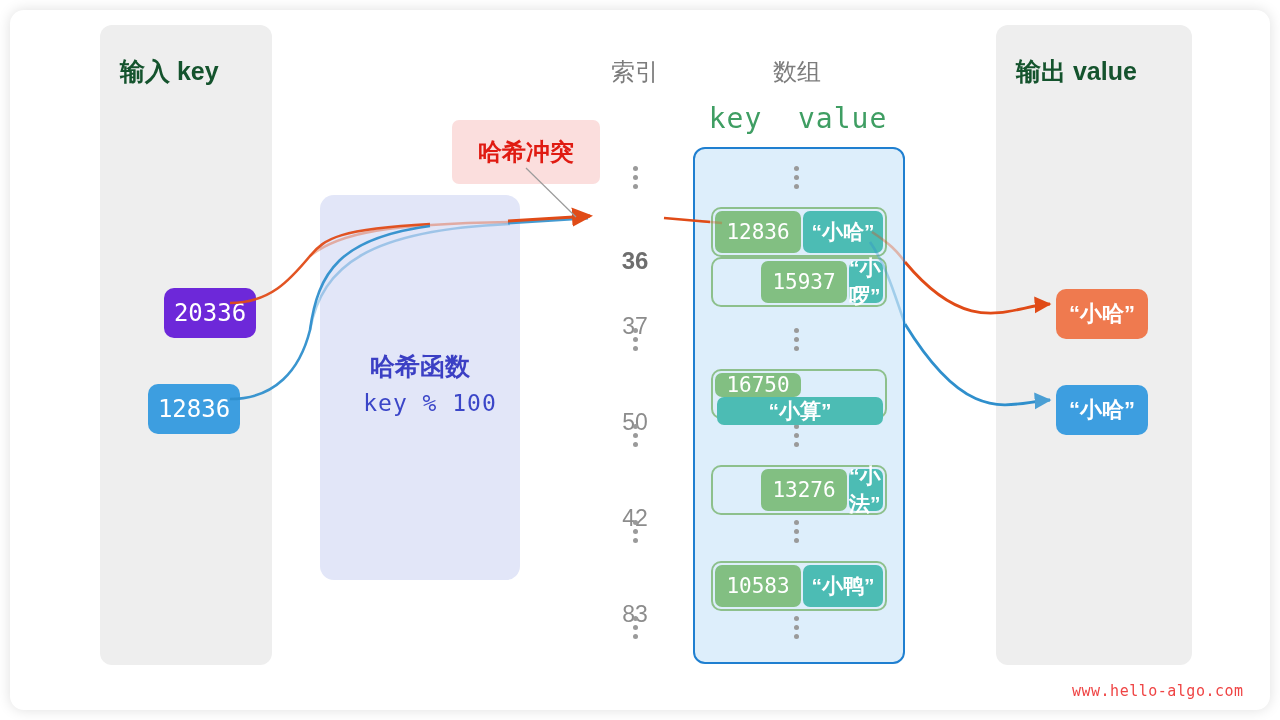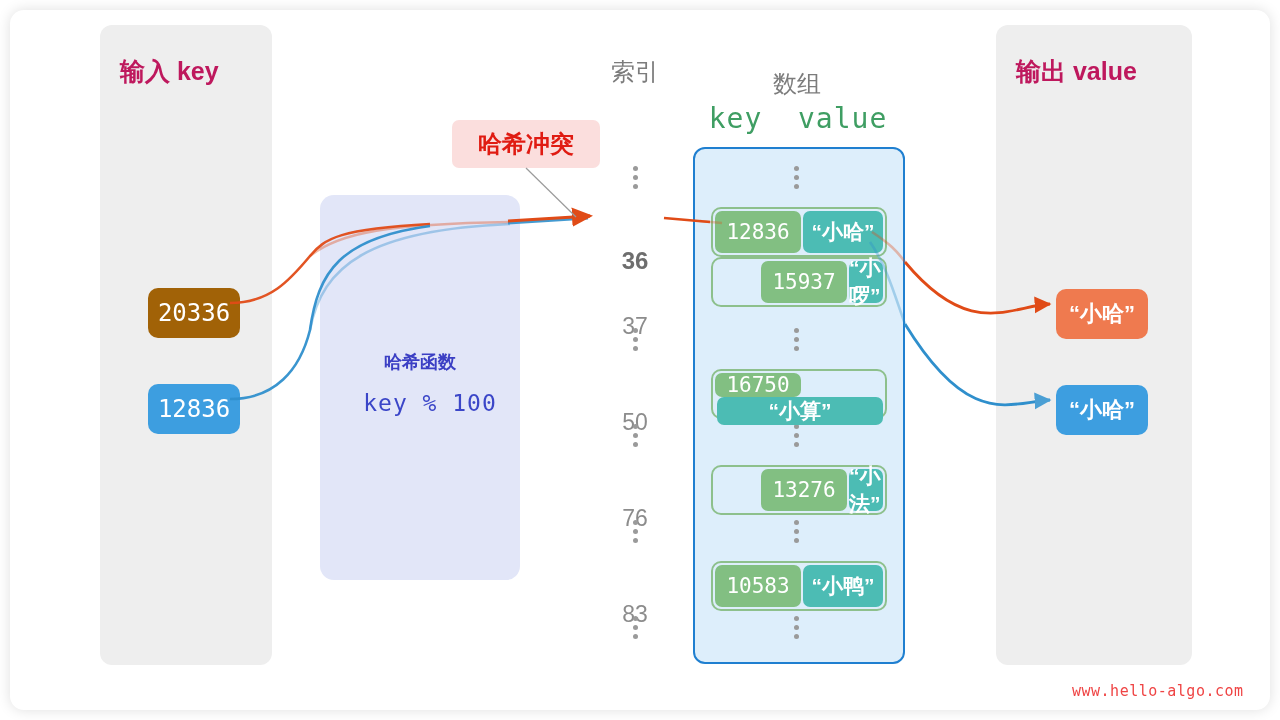--- a/index.html
+++ b/index.html
@@ -25,37 +25,37 @@
   .panel {
     position: absolute;
     background: #eeeeee;
     border-radius: 12px;
   }
   #input-panel  { left: 90px;  top: 15px; width: 172px; height: 640px; }
   #output-panel { left: 986px; top: 15px; width: 196px; height: 640px; }
 
   .panel-title {
     position: absolute;
-    color: #be185d;
+    color: #14532d;
     font-size: 25px;
     font-weight: bold;
     white-space: pre;
   }
   #input-title  { left: 110px; top: 45px; }
   #output-title { left: 1006px; top: 45px; text-align: center; }
 
   .col-title {
     position: absolute;
     color: #7c7c7c;
     font-size: 24px;
     font-weight: normal;
     white-space: pre;
   }
   #index-title { left: 588px; top: 46px; width: 74px; text-align: center; }
-  #array-title { left: 740px; top: 46px; width: 94px; text-align: center; margin-top: 12px; }
+  #array-title { left: 740px; top: 46px; width: 94px; text-align: center; }
 
   #kv-header {
     position: absolute;
     left: 690px; top: 92px;
     width: 196px;
     text-align: center;
     color: #3f9e63;
     font-family: "DejaVu Sans Mono", monospace;
     font-size: 28px;
     letter-spacing: 1px;
@@ -69,40 +69,40 @@
     width: 200px; height: 385px;
     background: #e2e6f8;
     border-radius: 14px;
   }
   #hash-name {
     position: absolute;
     left: 310px; top: 340px;
     width: 200px;
     text-align: center;
     color: #3b3fc4;
-    font-size: 18px;
+    font-size: 25px;
     font-weight: bold;
   }
   #hash-expr {
     position: absolute;
     left: 310px; top: 380px;
     width: 220px;
     text-align: center;
     color: #3b46c8;
     font-family: "DejaVu Sans Mono", monospace;
     font-size: 23px;
     letter-spacing: 1px;
     white-space: pre;
   }
 
   
   #collision-tag {
     position: absolute;
     left: 442px; top: 110px;
-    width: 148px; height: 48px;
+    width: 148px; height: 64px;
     background: #fbdedd;
     border-radius: 7px;
     color: #e01b12;
     font-size: 24px;
     font-weight: bold;
     display: flex;
     align-items: center;
     justify-content: center;
   }
 
@@ -180,21 +180,21 @@
 
   
   .pill {
     position: absolute;
     border-radius: 10px;
     color: #ffffff;
     font-family: "DejaVu Sans Mono", monospace;
     font-size: 24px;
     display: flex; align-items: center; justify-content: center;
   }
-  #key-0 { left: 138px; top: 278px; width: 92px; height: 50px; background: #a16207; }
+  #key-0 { left: 154px; top: 278px; width: 92px; height: 50px; background: #6d28d9; }
   #key-1 { left: 138px; top: 374px; width: 92px; height: 50px; background: #3d9ee0; }
 
   
   .outpill {
     position: absolute;
     border-radius: 10px;
     color: #ffffff;
     font-size: 22px;
     font-weight: bold;
     display: flex; align-items: center; justify-content: center;
@@ -237,21 +237,21 @@
   <div id="hash-name">哈希函数</div>
   <div id="hash-expr">key % 100</div>
 
   <div id="collision-tag">哈希冲突</div>
 
   <div id="array-box"></div>
 
   <div class="idx bold" id="idx-36" style="top:205px;">36</div>
   <div class="idx" id="idx-37" style="top:271px;">37</div>
   <div class="idx" id="idx-50" style="top:367px;">50</div>
-  <div class="idx" id="idx-76" style="top:463px;">76</div>
+  <div class="idx" id="idx-76" style="top:463px;">42</div>
   <div class="idx" id="idx-83" style="top:559px;">83</div>
 
   <div class="vdots" style="left:618px; top:156px;">
       <i></i>
       <i></i>
       <i></i>
     </div>
   <div class="vdots" style="left:618px; top:318px;">
       <i></i>
       <i></i>

